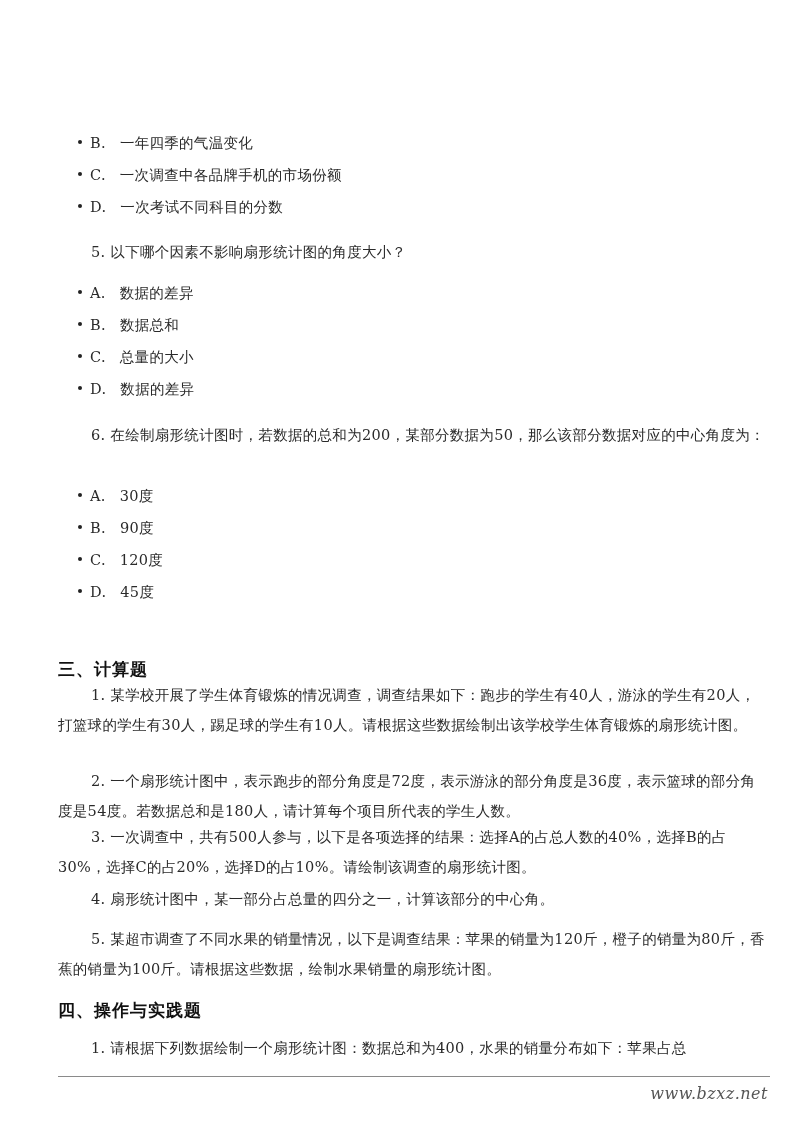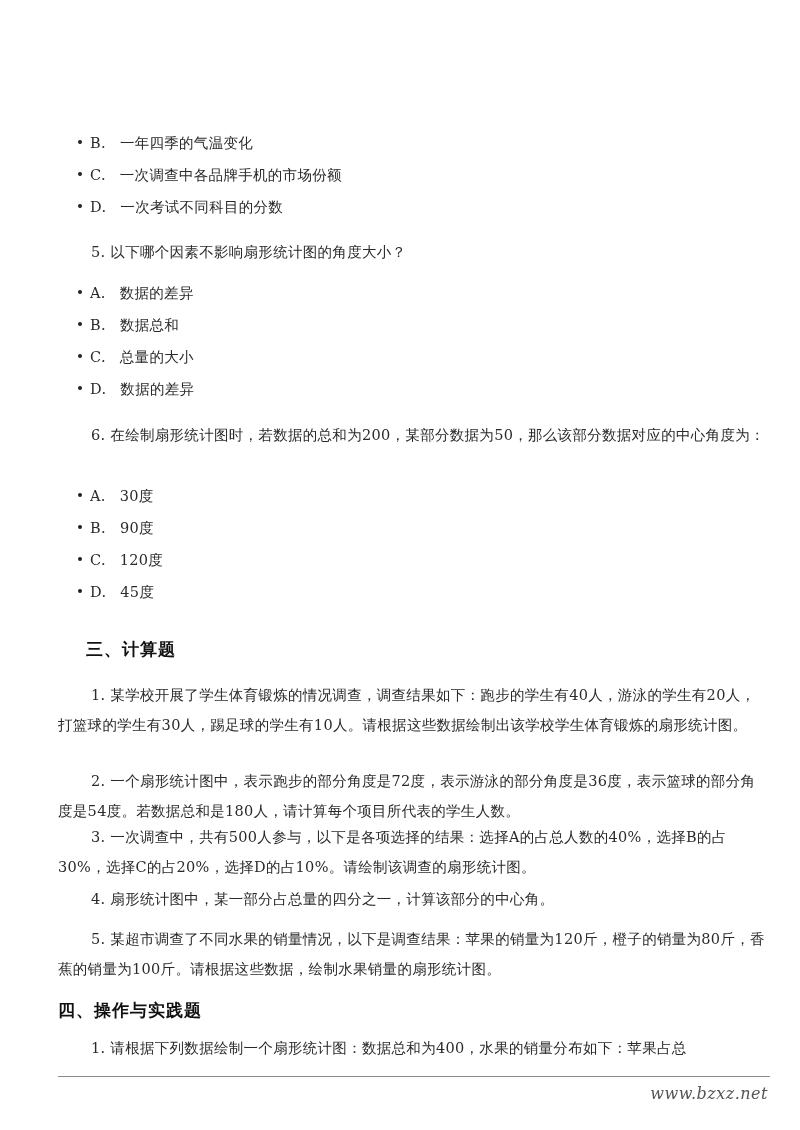--- a/index.html
+++ b/index.html
@@ -57,21 +57,21 @@
 
   <div class="q fg" style="top:420px;">
     <span>6.</span>
     <span>在绘制扇形统计图时，若数据的总和为200，某部分数据为50，那么该部分数据对应的中心角度为：</span>
   </div>
   <div class="opt fg" style="top:486px;"><span class="bullet"></span><span class="letter">A.</span><span>30度</span></div>
   <div class="opt fg" style="top:518px;"><span class="bullet"></span><span class="letter">B.</span><span>90度</span></div>
   <div class="opt fg" style="top:550px;"><span class="bullet"></span><span class="letter">C.</span><span>120度</span></div>
   <div class="opt fg" style="top:582px;"><span class="bullet"></span><span class="letter">D.</span><span>45度</span></div>
 
-  <div class="section fg" style="top:638px;margin-left:28px;">三、计算题</div>
+  <div class="section fg" style="top:658px;">三、计算题</div>
 
   <div class="q fg" style="top:680px;">
     <span>1.</span>
     <span>某学校开展了学生体育锻炼的情况调查，调查结果如下：跑步的学生有40人，游泳的学生有20人，打篮球的学生有30人，踢足球的学生有10人。请根据这些数据绘制出该学校学生体育锻炼的扇形统计图。</span>
   </div>
   <div class="q fg" style="top:766px;">
     <span>2.</span>
     <span>一个扇形统计图中，表示跑步的部分角度是72度，表示游泳的部分角度是36度，表示篮球的部分角度是54度。若数据总和是180人，请计算每个项目所代表的学生人数。</span>
   </div>
   <div class="q fg" style="top:822px;">

